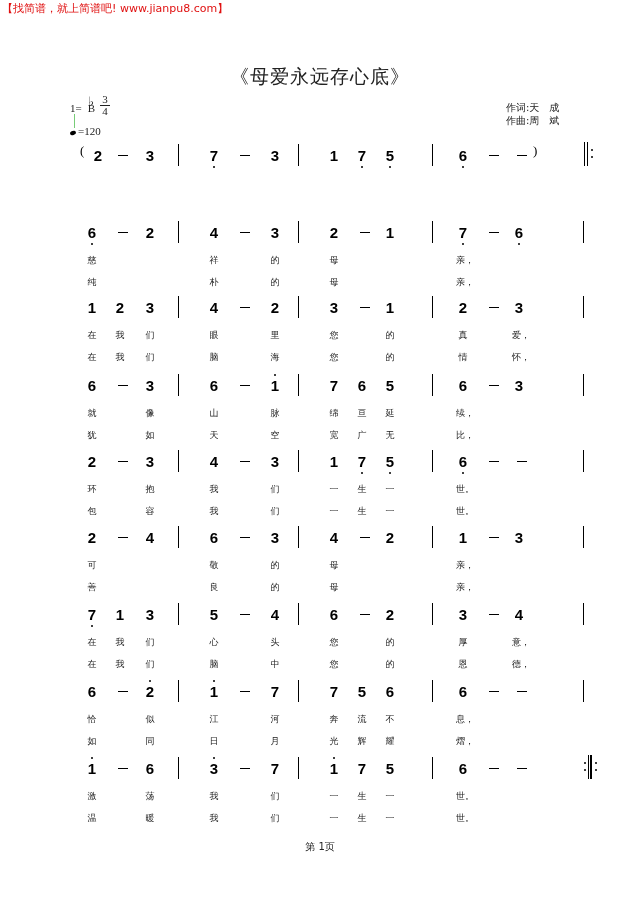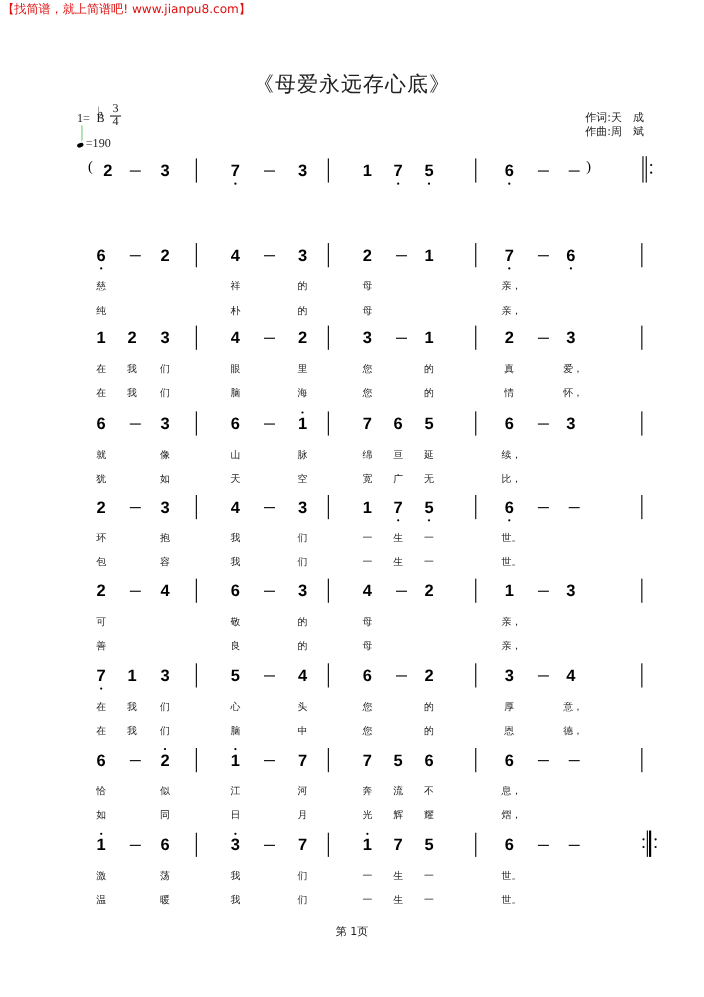--- a/index.html
+++ b/index.html
@@ -6,21 +6,21 @@
   body { width: 640px; height: 906px; position: relative; overflow: hidden; font-family: "DejaVu Sans", sans-serif; color: #000; }
   .banner { position: absolute; left: 2px; top: 1px; font-size: 11px; color: #e01010; font-family: "DejaVu Sans", sans-serif; white-space: nowrap; letter-spacing: 0px; }
   .title { position: absolute; left: 0; width: 640px; top: 64px; text-align: center; font-size: 19px; font-family: "DejaVu Serif", serif; color: #222; letter-spacing: 1px; }
   .keysig { position: absolute; left: 70px; top: 96px; font-size: 11px; font-family: "Liberation Serif", serif; color: #222; }
   .keysig .key { position: absolute; left: 0; top: 6px; white-space: nowrap; }
   .keysig .flat { position: absolute; left: 18px; top: -2px; font-size: 13px; }
   .keysig .frac { position: absolute; left: 30px; top: -2px; text-align: center; font-size: 11px; line-height: 11px; width: 10px; }
   .keysig .frac .num { border-bottom: 1px solid #222; display: block; }
   .tempo { position: absolute; left: 70px; top: 125px; font-size: 11px; font-family: "Liberation Serif", serif; color: #222; white-space: nowrap; }
   .tempo .qnote { display: inline-block; width: 6px; height: 4px; background: #000; border-radius: 50%; transform: rotate(-20deg); margin-right: 2px; position: relative; }
-  .credits { position: absolute; left: 532px; top: 101px; font-size: 10px; line-height: 13px; color: #222; }
+  .credits { position: absolute; left: 506px; top: 101px; font-size: 10px; line-height: 13px; color: #222; }
   .credits div { white-space: nowrap; }
 
   .line { position: absolute; left: 0; width: 640px; }
   .note { position: absolute; font-family: "Liberation Sans", sans-serif; font-weight: bold; font-size: 15px; width: 14px; text-align: center; top: 0; }
   .note .dot-below { position: absolute; left: 6px; top: 19px; width: 2px; height: 2px; background: #000; border-radius: 50%; }
   .note .dot-above { position: absolute; left: 6px; top: -3px; width: 2px; height: 2px; background: #000; border-radius: 50%; }
   .dash { position: absolute; top: 8px; width: 10px; height: 1px; background: #000; }
   .bar { position: absolute; top: -3px; width: 1px; height: 22px; background: #000; }
   .lyric { position: absolute; font-size: 9px; width: 14px; text-align: center; color: #222; white-space: nowrap; }
   .paren { position: absolute; font-family: "Liberation Serif", serif; font-size: 13px; top: -4px; }
@@ -39,21 +39,21 @@
 <div class="keysig">
   <span class="key"><span>1=</span><span style="margin-left:6px">B</span></span>
   <span class="flat">♭</span>
   <span class="frac">
     <span class="num">3</span>
     <span class="den">4</span>
   </span>
 </div>
 <div class="stem" style="position:absolute;left:74px;top:114px;width:1px;height:14px;background:#7c7;"></div>
 <div class="tempo">
-  <span class="qnote"></span><span>=190</span>
+  <span class="qnote"></span><span>=120</span>
 </div>
 
 <div class="credits">
   <div>作词:天　成</div>
   <div>作曲:周　斌</div>
 </div>
 
 <div id="score">
     <div class="line" style="top: 147px;">
       <div class="paren" style="left: 80px;">(</div>

